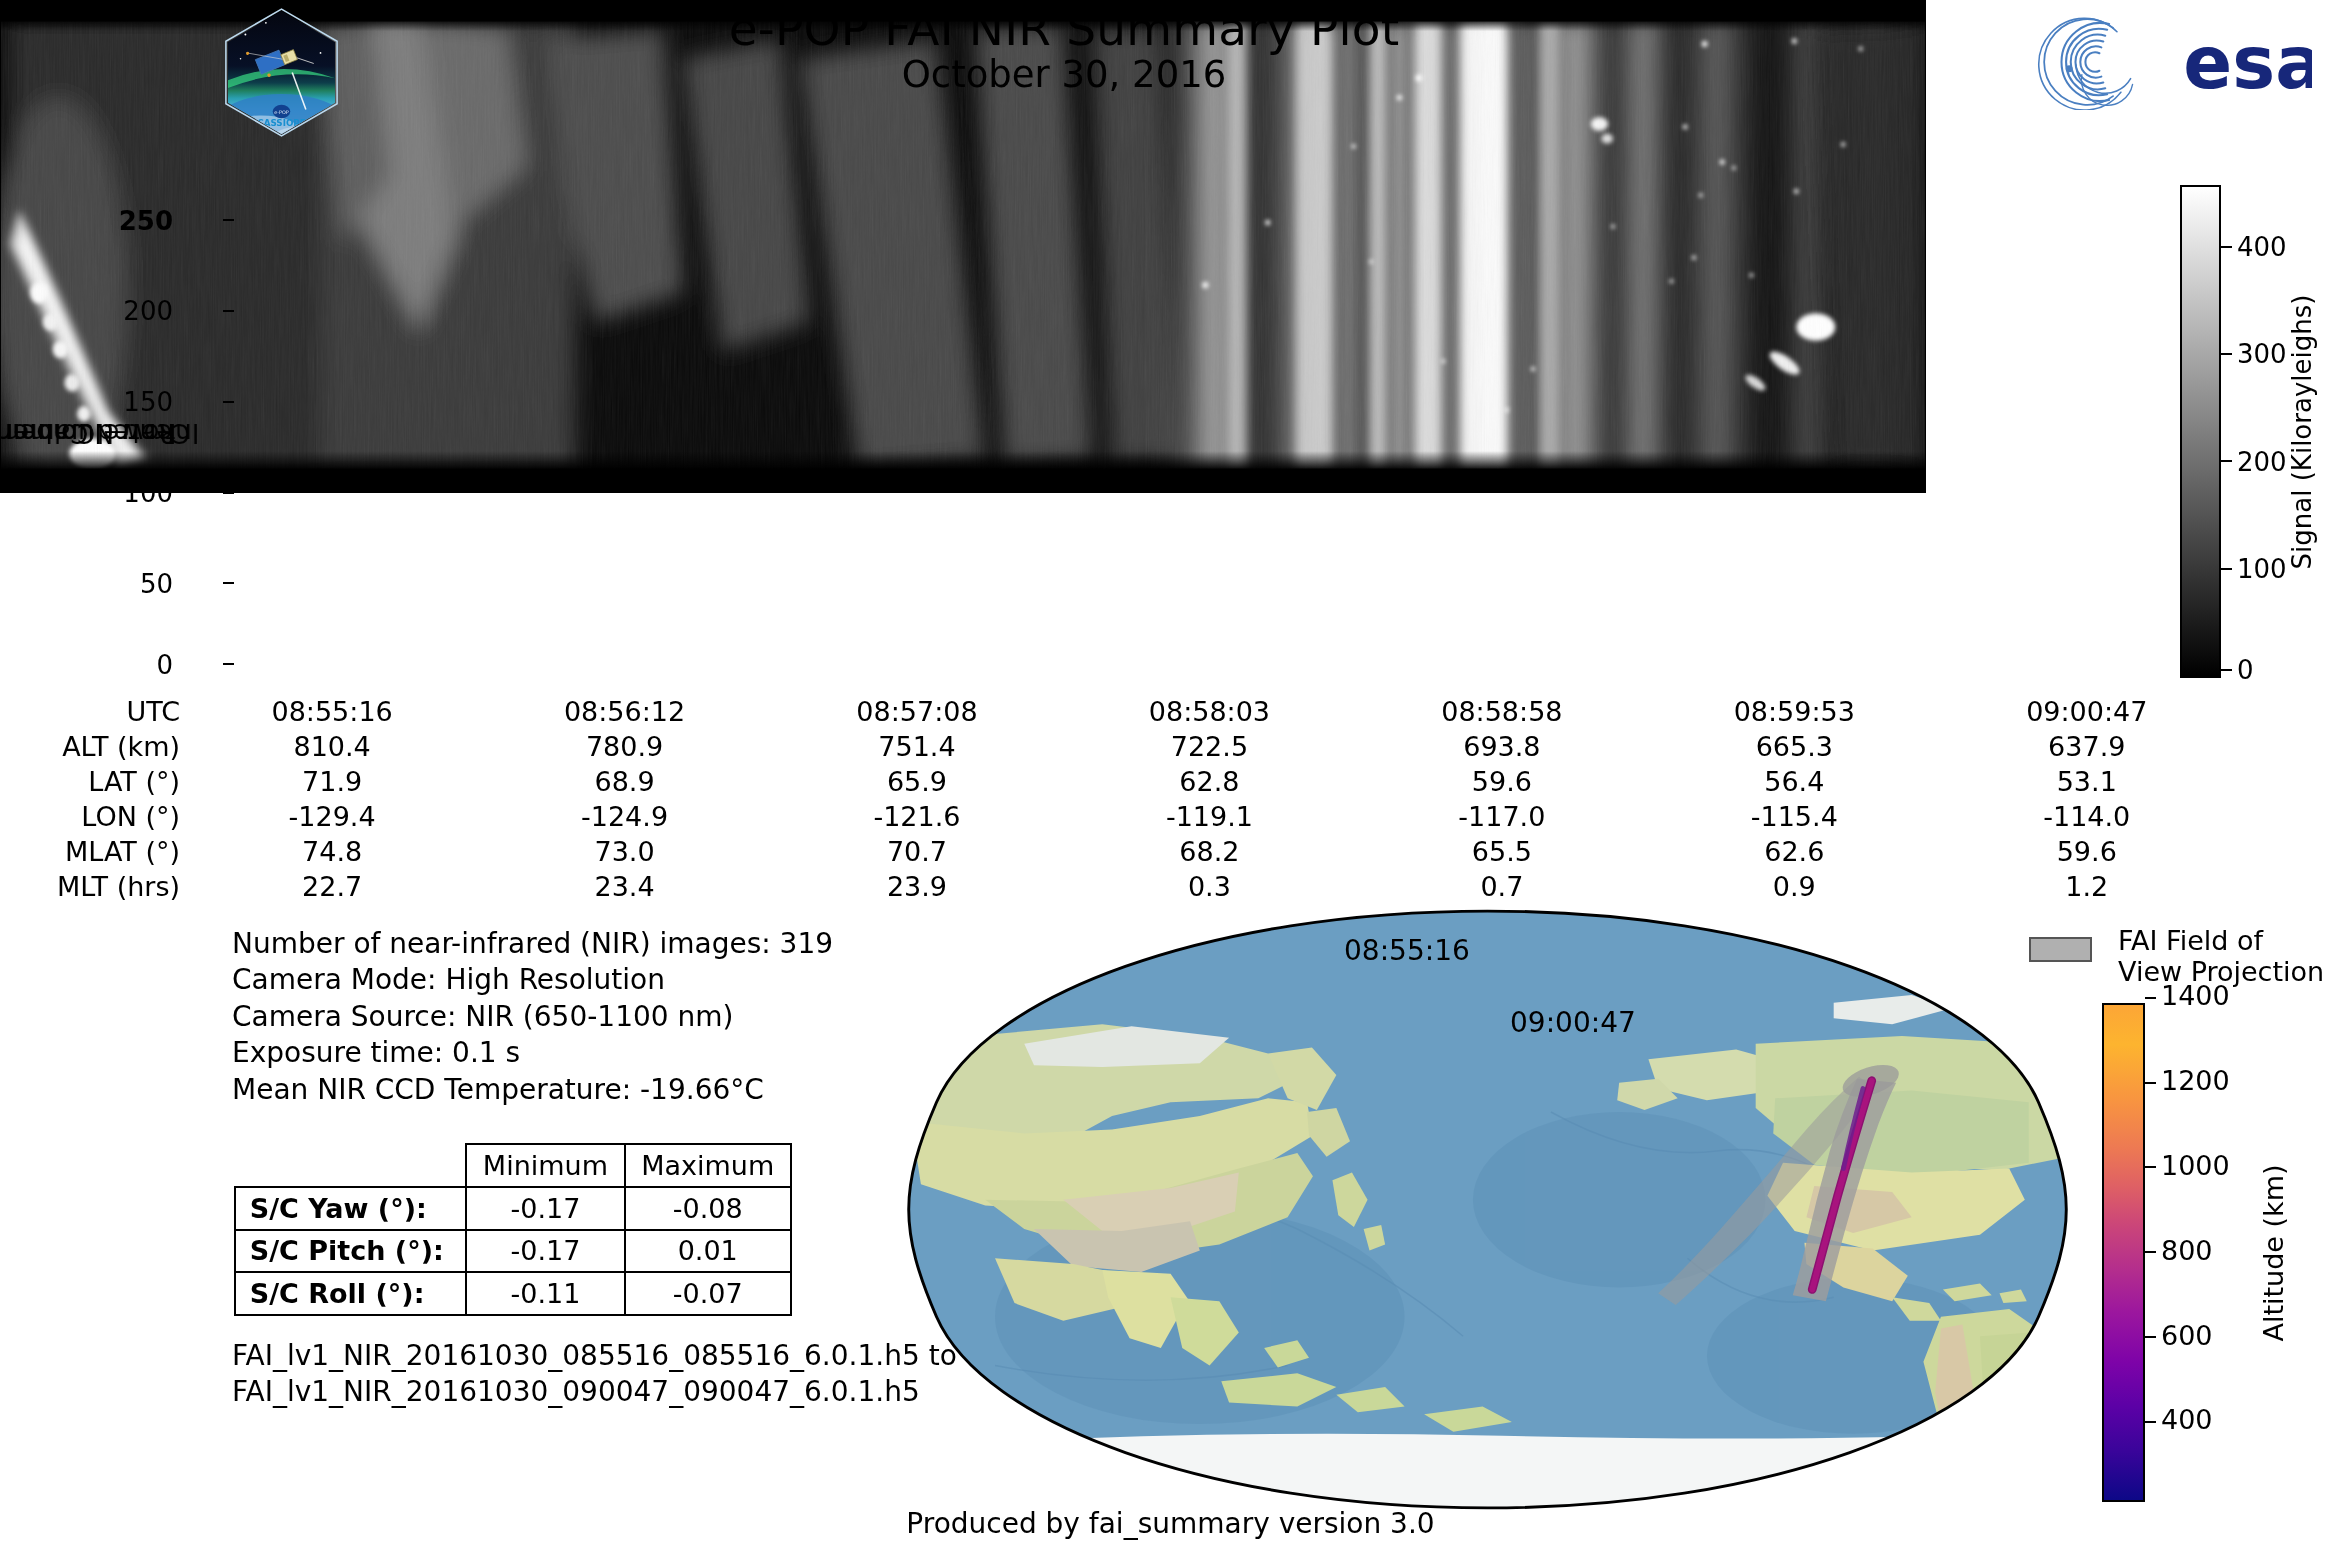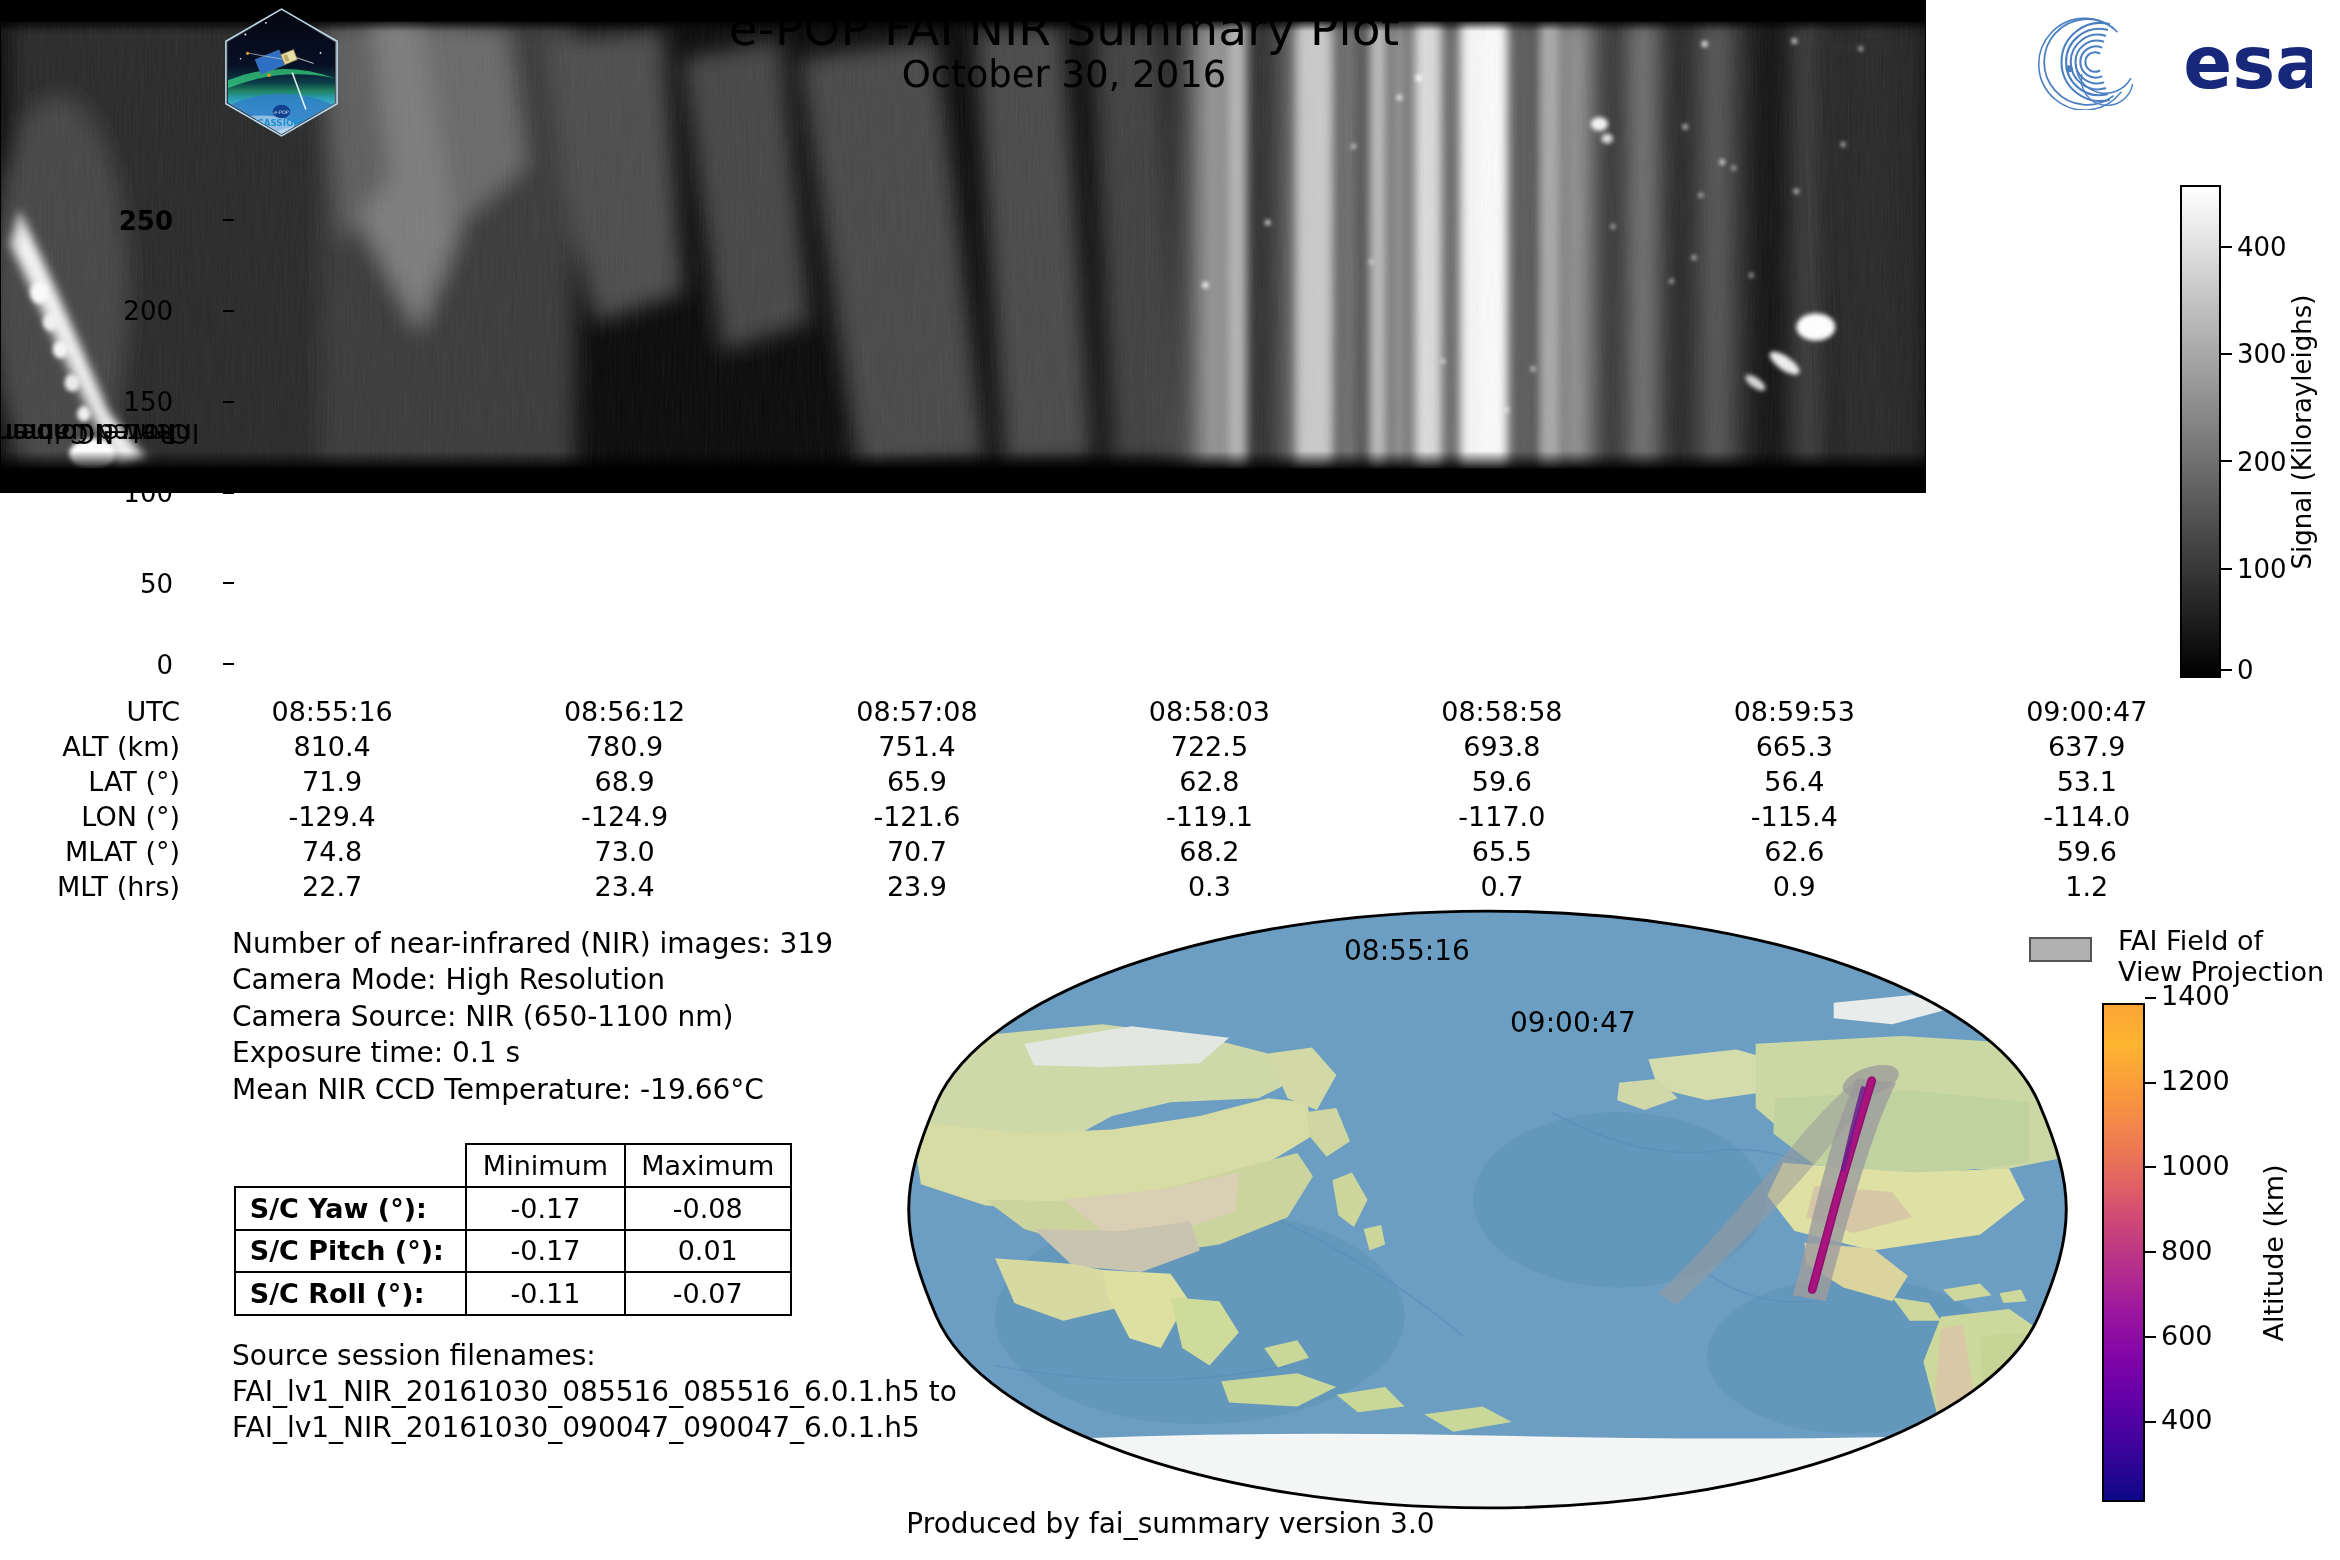--- a/index.html
+++ b/index.html
@@ -417,21 +417,20 @@
   </tr>
   <tr>
     <td class="lab">S/C Roll (°):</td>
     <td>-0.11</td>
     <td>-0.07</td>
   </tr>
 </tbody>
   </table>
 
 <div id="fnblock">
-  <div>Source session filenames:</div>
   <div>FAI_lv1_NIR_20161030_085516_085516_6.0.1.h5 to</div>
   <div>FAI_lv1_NIR_20161030_090047_090047_6.0.1.h5</div>
 </div>
 
 <div id="globe">
 <svg viewBox="0 0 1250 620" width="1219" height="605">
   <defs>
     <clipPath id="mapclip">
       <path d="M625 4 C340 4 108 90 60 200 C22 288 22 332 60 420 C108 530 340 616 625 616
                C910 616 1142 530 1190 420 C1228 332 1228 288 1190 200 C1142 90 910 4 625 4 Z"></path>

